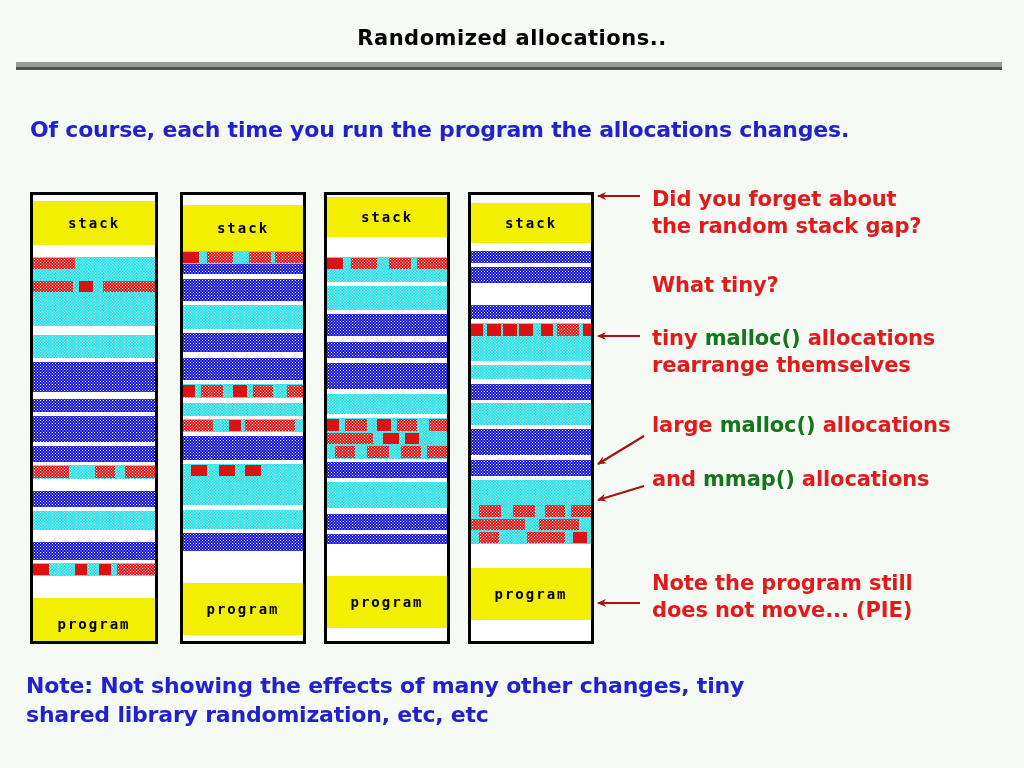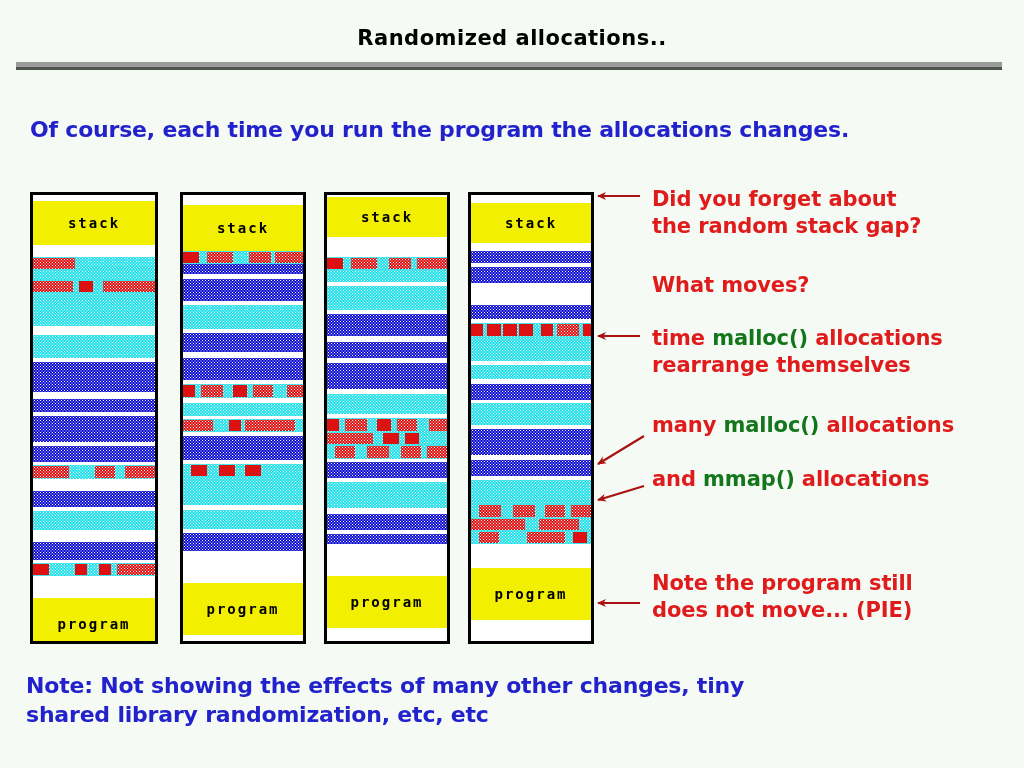--- a/index.html
+++ b/index.html
@@ -332,24 +332,24 @@
       <div class="band b-yellow" style="height: 52px;">
         <div class="label">program</div>
       </div>
       <div class="band b-white" style="height: 7px;"></div>
     </div>
   </div>
 
 <div id="annotation-layer">
     <div class="annot" style="left: 652px; top: 186px;">Did you forget about
 the random stack gap?</div>
-    <div class="annot" style="left: 652px; top: 272px;">What moves?</div>
-    <div class="annot" style="left: 652px; top: 325px;"><span>time </span><span class="fn">malloc()</span><span> allocations
+    <div class="annot" style="left: 652px; top: 272px;">What tiny?</div>
+    <div class="annot" style="left: 652px; top: 325px;"><span>tiny </span><span class="fn">malloc()</span><span> allocations
 rearrange themselves</span></div>
-    <div class="annot" style="left: 652px; top: 412px;"><span>many </span><span class="fn">malloc()</span><span> allocations</span></div>
+    <div class="annot" style="left: 652px; top: 412px;"><span>large </span><span class="fn">malloc()</span><span> allocations</span></div>
     <div class="annot" style="left: 652px; top: 466px;"><span>and </span><span class="fn">mmap()</span><span> allocations</span></div>
     <div class="annot" style="left: 652px; top: 570px;">Note the program still
 does not move... (PIE)</div>
   </div>
 
 <svg class="arrow-svg" id="arrow-layer" viewBox="0 0 1024 768">
   <defs>
     <marker id="ah" markerWidth="9" markerHeight="9" refX="8" refY="4.5" orient="auto" markerUnits="userSpaceOnUse">
       <path d="M9,4.5 L0,0.6 L2.6,4.5 L0,8.4 Z" fill="#aa1111"></path>
     </marker>

